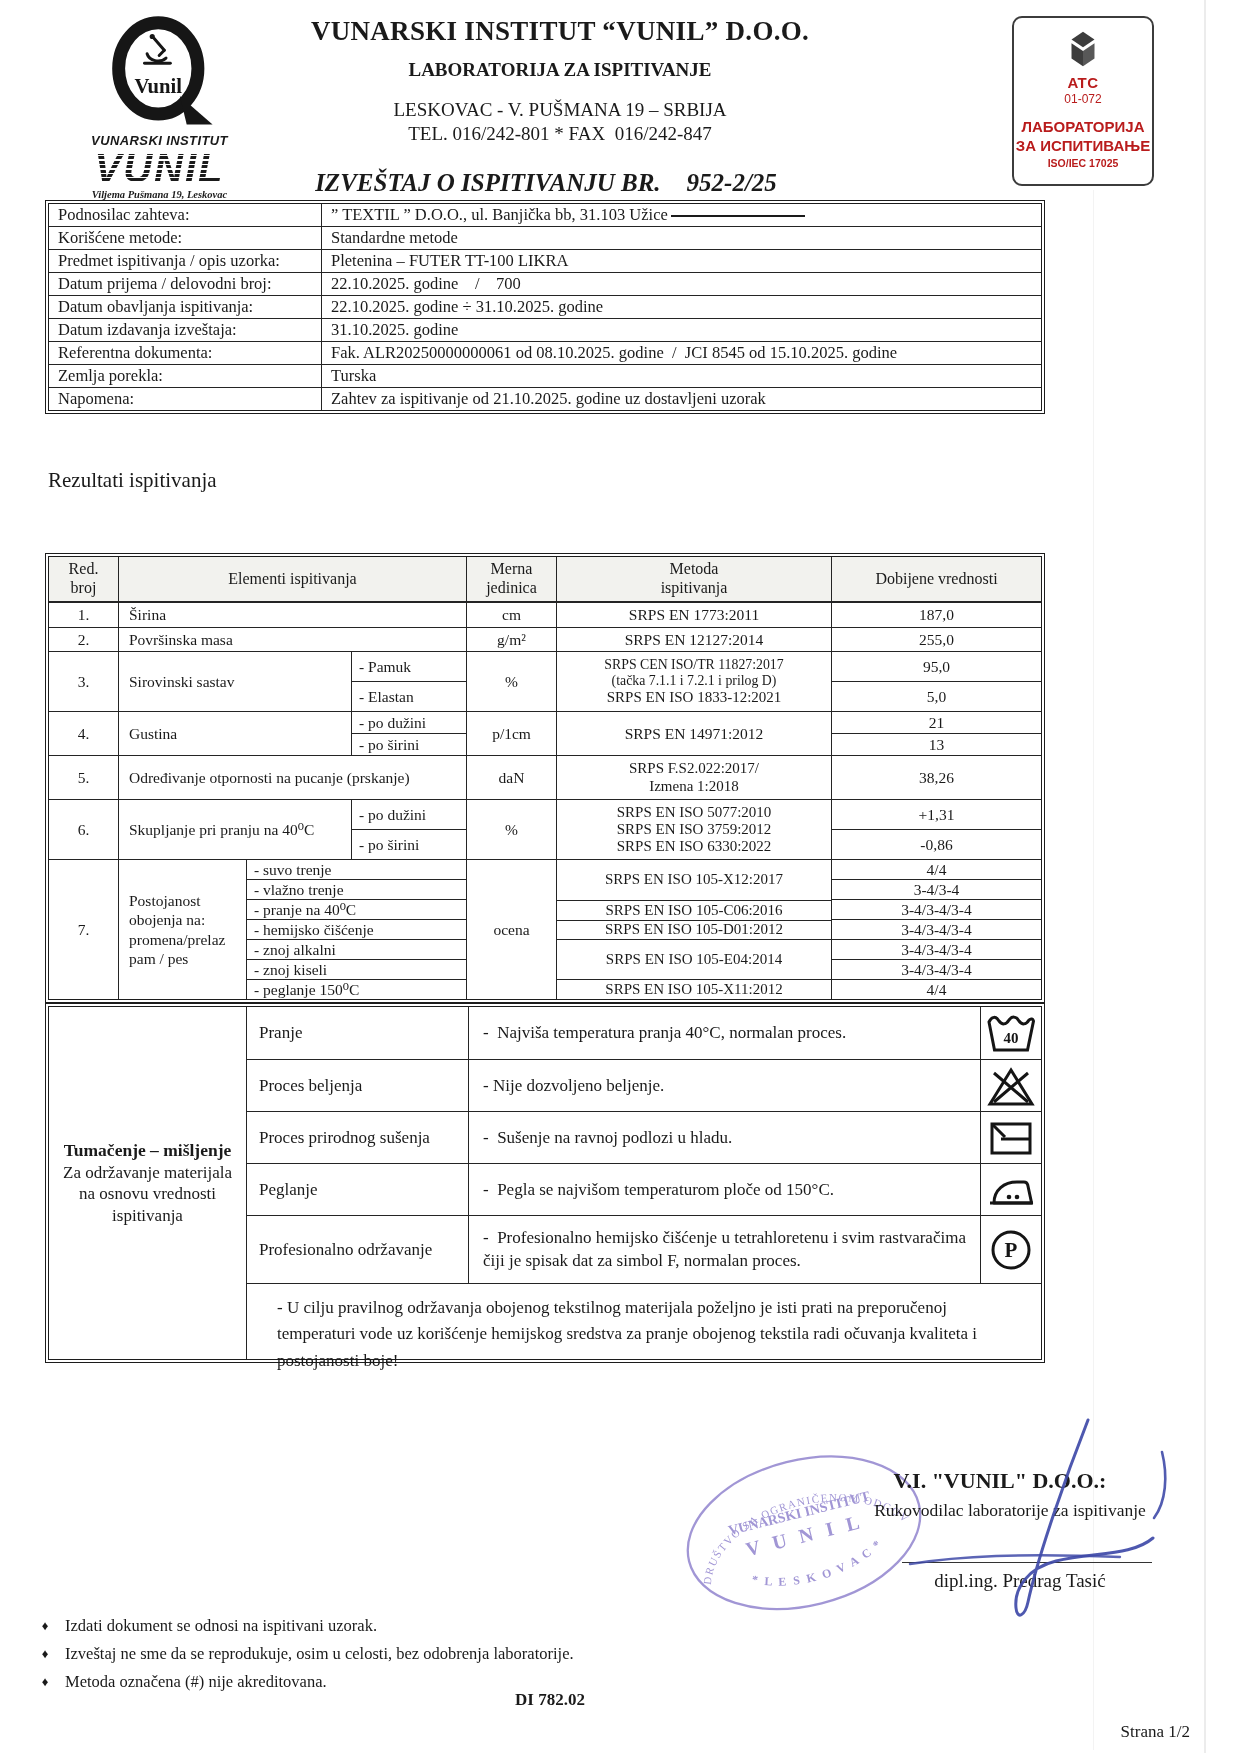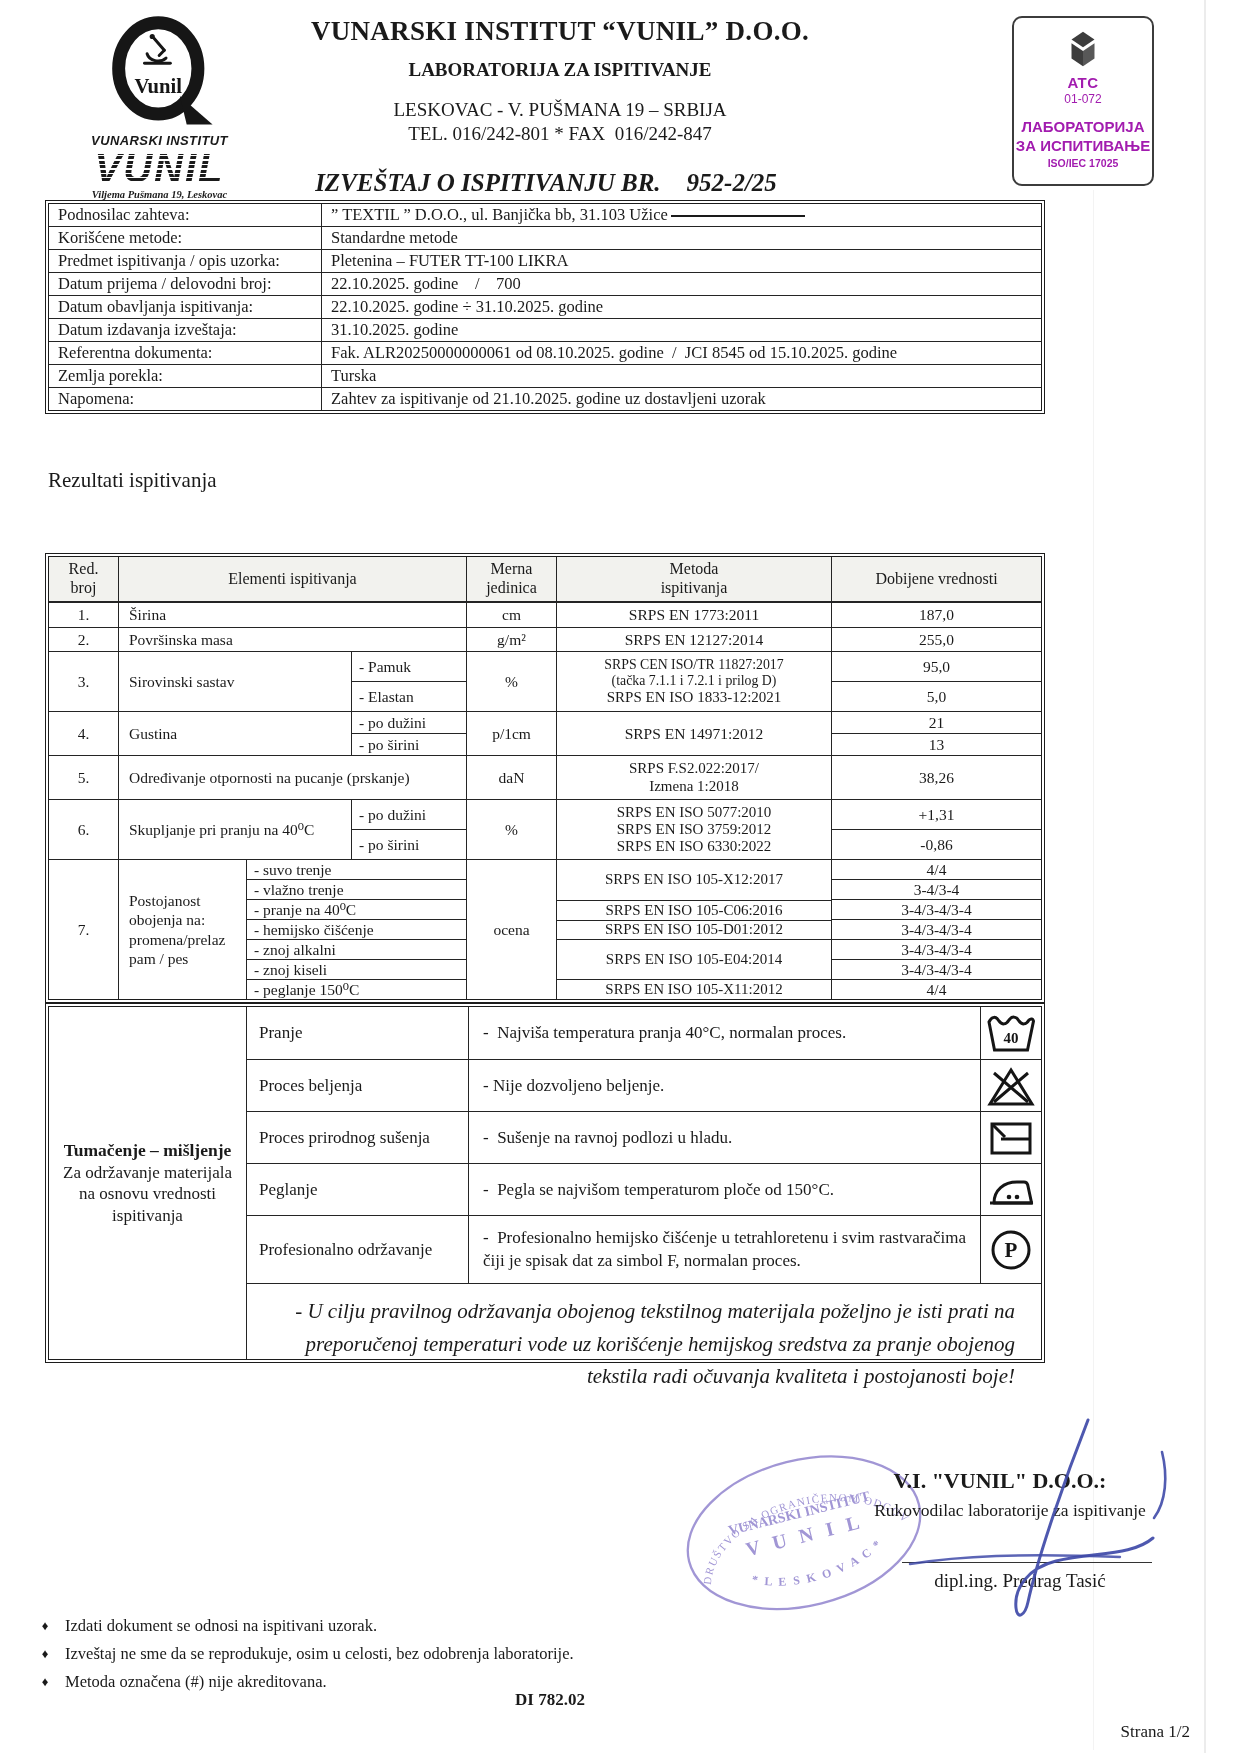--- a/index.html
+++ b/index.html
@@ -24,21 +24,21 @@
   .head-center { left:225px; top:16px; width:670px; text-align:center; }
   .hc1 { font-size:27px; font-weight:bold; letter-spacing:.3px; }
   .hc2 { font-size:19px; font-weight:bold; margin-top:12px; }
   .hc3 { font-size:19px; margin-top:18px; }
   .hc4 { font-size:19px; margin-top:2px; }
   .report-line { margin-top:24px; font-size:25px; font-weight:bold; font-style:italic; }
   .report-num { border-bottom:2.2px solid #1a1a1a; padding:0 28px 19px 16px; margin-left:10px;text-align:right; }
 
   .certbox { left:1012px; top:16px; width:142px; height:170px; border:2px solid #3c3c3c; border-radius:10px;
     display:flex; flex-direction:column; align-items:center; padding-top:10px;
-    font-family:"Liberation Sans",sans-serif; color:#a21caf; }
+    font-family:"Liberation Sans",sans-serif; color:#b91c1c; }
   .cert-code { font-size:15px; font-weight:bold; margin-top:2px; letter-spacing:.5px; }
   .cert-num { font-size:12px; margin-top:1px; }
   .cert-lab { font-size:15px; font-weight:bold; margin-top:12px; line-height:1.25; text-align:center; }
   .cert-iso { font-size:10.5px; font-weight:bold; margin-top:1px; }
 
   
   .itable { left:45px; top:200px; width:1000px; border:4px double #1c1c1c; }
   .irow { display:flex; min-height:21.5px; }
   .irow + .irow { border-top:1.2px solid #242424; }
   .ilabel { width:273px; border-right:1.4px solid #242424; padding:1px 4px 1px 9px; font-size:16.5px; }
@@ -76,22 +76,22 @@
   .care { left:45px; top:1003px; width:1000px; border:4px double #1c1c1c; display:grid;
     grid-template-columns:198px 222px 512px 1fr; grid-template-rows:52px 52px 52px 52px 68px 76px; }
   .care-head { grid-row:1 / span 6; border-right:1.3px solid #242424; display:flex; flex-direction:column;
     justify-content:center; align-items:center; text-align:center; padding:0 6px; font-size:17px; line-height:1.25; }
   .care-head b { font-size:17.5px; }
   .ccell { display:flex; align-items:center; font-size:17px; }
   .clabel { padding-left:12px; border-right:1.3px solid #242424; }
   .cdesc { padding-left:14px; padding-right:6px; border-right:1.3px solid #242424; }
   .cicon { justify-content:center; }
   .ctop { border-top:1.1px solid #242424; }
-  .cnote { grid-column:2 / 5; border-top:1.1px solid #242424; font-style:italic; font-size:21px;
-    padding:11px 26px 6px 30px; line-height:1.55; display:block;text-align:right; }
+  .cnote { grid-column:2 / 5; border-top:1.1px solid #242424; font-size:17px;
+    padding:11px 26px 6px 30px; line-height:1.55; display:block; }
 
   
   .sig-company { left:840px; top:1468px; width:320px; text-align:center; font-size:22px; font-weight:bold; z-index:4; }
   .sig-role { left:855px; top:1500px; width:310px; text-align:center; font-size:17.5px; z-index:4; }
   .sig-line { left:902px; top:1562px; width:250px; border-top:1.6px solid #333; z-index:4; }
   .sig-name { left:870px; top:1570px; width:300px; text-align:center; font-size:19px; z-index:4; }
   .stamp-wrap { left:672px; top:1432px; z-index:2; opacity:.8; }
   .sigink { left:870px; top:1406px; z-index:5; }
 
   .footnotes { left:25px; top:1616px; width:800px; font-size:16.5px; }

